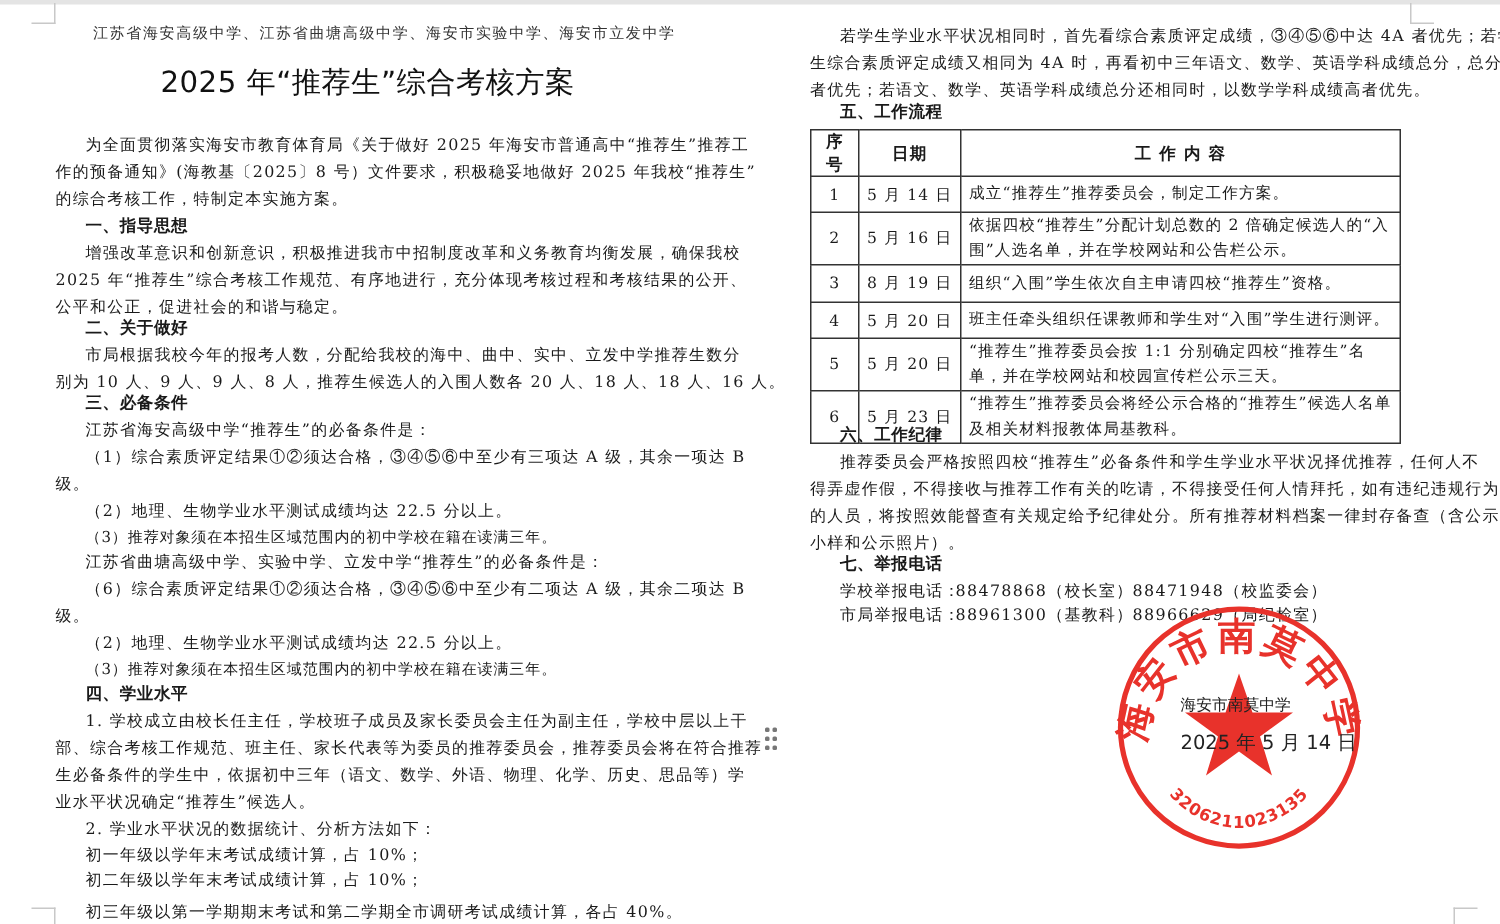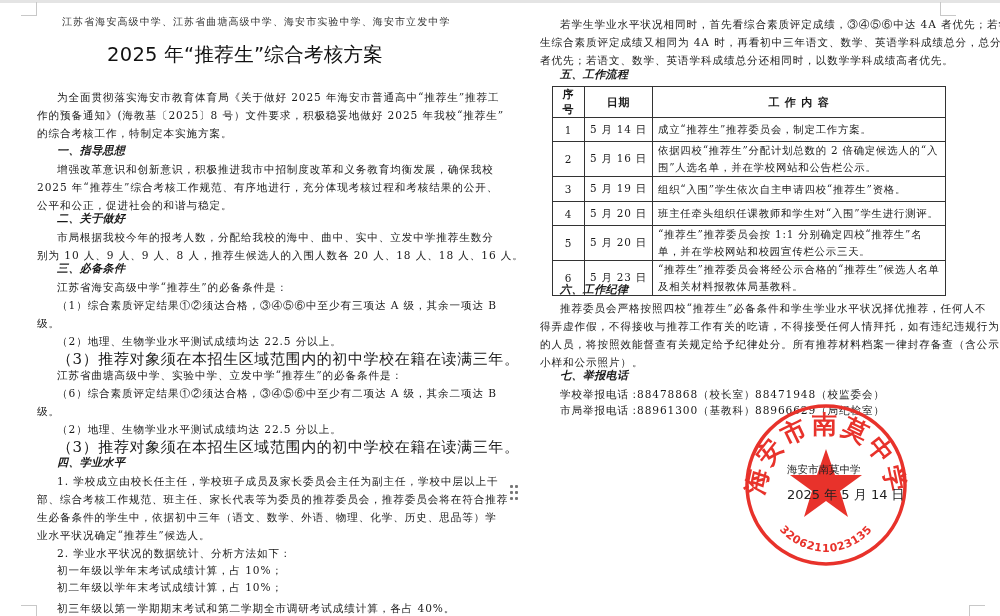--- a/index.html
+++ b/index.html
@@ -11,27 +11,27 @@
   .crop.tr { left: 940px; top: 2px; border-width: 0 0 1px 1px; }
   .crop.bl { left: 21px; top: 605px; border-width: 1px 1px 0 0; }
   .crop.br { left: 969px; top: 605px; border-width: 1px 0 0 1px; }
 
   .col { position: absolute; top: 0; }
   .col-left { left: 37px; width: 428px; }
   .col-right { left: 540px; width: 400px; }
 
   .line { position: absolute; left: 0; white-space: nowrap; font-size: 10.6px; line-height: 14px; letter-spacing: 0.9px; }
   .indent { left: 20px; }
-  .small { font-size: 15px; letter-spacing: 0.6px; }
-  .hd { font-family: "DejaVu Sans", "Liberation Sans", sans-serif; font-weight: bold; font-size: 11px; letter-spacing: 0.4px; font-style: italic; }
+  .small { font-size: 10px; letter-spacing: 0.6px; }
+  .hd { font-family: "DejaVu Sans", "Liberation Sans", sans-serif; font-weight: bold; font-size: 11px; letter-spacing: 0.4px; }
 
   .school-header { position: absolute; left: 62px; top: 15px; font-size: 10px; letter-spacing: 1.1px; color: #333; white-space: nowrap; }
   .doc-title { position: absolute; left: 107px; top: 41px; font-family: "DejaVu Sans", "Liberation Sans", sans-serif; font-size: 19.5px; color: #111; white-space: nowrap; letter-spacing: 0.3px; }
 
-  table.flow { position: absolute; left: 540px; top: 86px; width: 394px; border-collapse: collapse; font-size: 10.4px; letter-spacing: 0.8px; margin-left: 12px; }
+  table.flow { position: absolute; left: 540px; top: 86px; width: 394px; border-collapse: collapse; font-size: 10.4px; letter-spacing: 0.8px; }
   table.flow th, table.flow td { border: 1.2px solid #333; padding: 0 5px; vertical-align: middle; }
   table.flow th { font-family: "DejaVu Sans", "Liberation Sans", sans-serif; font-weight: bold; height: 17px; font-size: 11px; text-align: center; }
   table.flow td.no { width: 32px; text-align: center; }
   table.flow td.date { width: 64px; white-space: nowrap; }
   table.flow td.content { line-height: 17px; }
   table.flow tr.r1 td { height: 24px; }
   table.flow tr.r2 td { height: 34px; }
   table.flow tr.r3 td { height: 25px; }
   table.flow tr.r4 td { height: 24px; }
   table.flow tr.r5 td { height: 34px; }
@@ -137,21 +137,21 @@
       <td class="date">5 月 14 日</td>
       <td class="content">成立“推荐生”推荐委员会，制定工作方案。</td>
     </tr>
     <tr class="r2">
       <td class="no">2</td>
       <td class="date">5 月 16 日</td>
       <td class="content">依据四校“推荐生”分配计划总数的 2 倍确定候选人的“入围”人选名单，并在学校网站和公告栏公示。</td>
     </tr>
     <tr class="r3">
       <td class="no">3</td>
-      <td class="date">5 月 19 日</td>
+      <td class="date">8 月 19 日</td>
       <td class="content">组织“入围”学生依次自主申请四校“推荐生”资格。</td>
     </tr>
     <tr class="r4">
       <td class="no">4</td>
       <td class="date">5 月 20 日</td>
       <td class="content">班主任牵头组织任课教师和学生对“入围”学生进行测评。</td>
     </tr>
     <tr class="r5">
       <td class="no">5</td>
       <td class="date">5 月 20 日</td>

